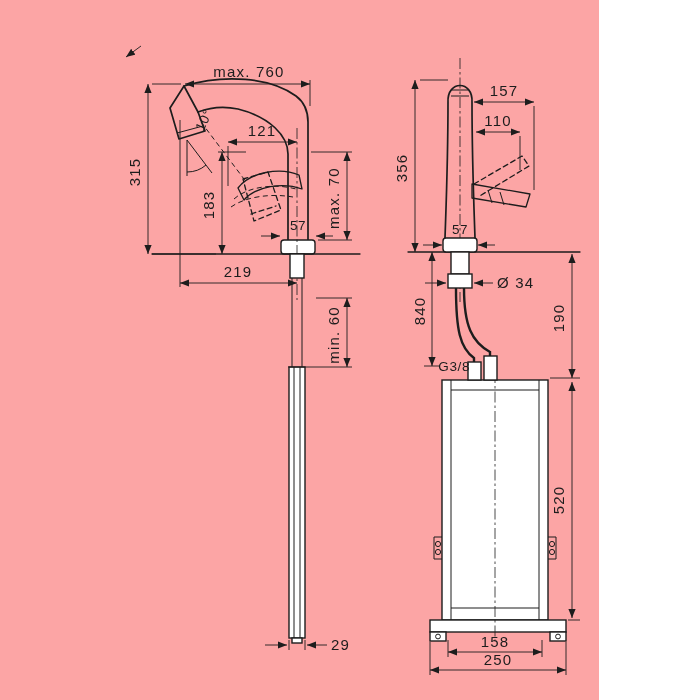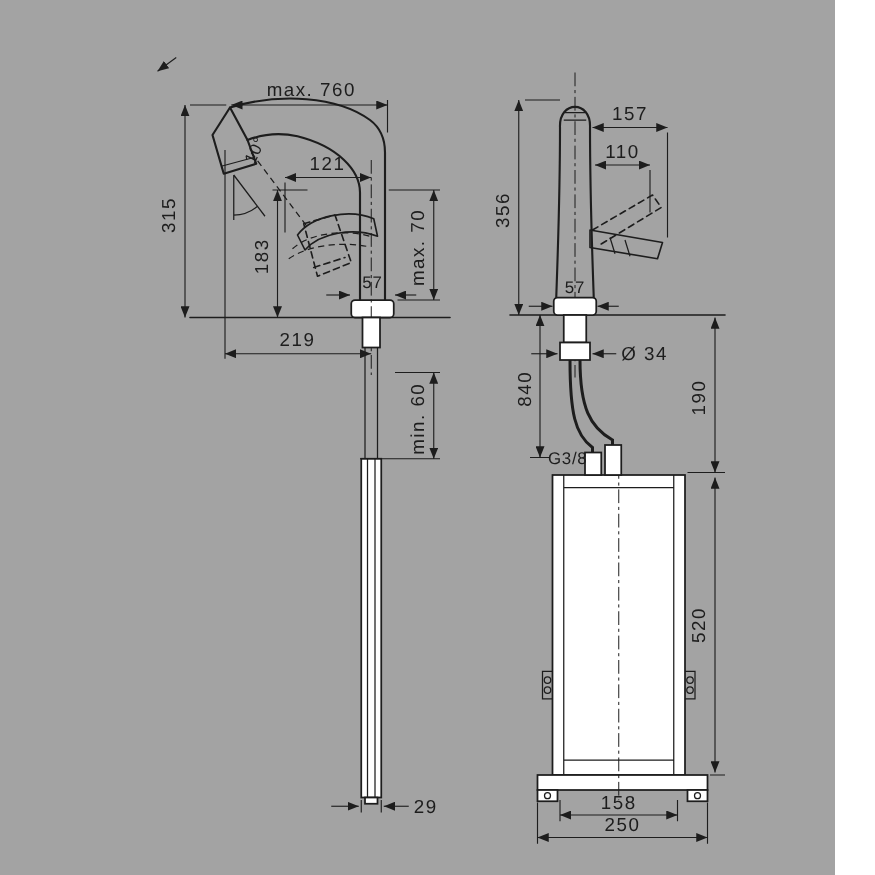--- a/index.html
+++ b/index.html
@@ -1,17 +1,17 @@
 <!DOCTYPE html>
 <html style="--line: #1d1d1d;"><head>
 <meta charset="utf-8">
 <style>
   :root { --line: #1d1d1d; }
   html, body { margin: 0; padding: 0; background: #ffffff; }
-  .stage { width: 668px; height: 700px; position: relative; background: #a3a3a3; text-decoration: underline; }
+  .stage { width: 599px; height: 700px; position: relative; background: #fca5a5; text-decoration: underline; }
   svg { display: block; }
   text {
     font-family: "Liberation Sans", "DejaVu Sans", sans-serif;
     font-size: 15px;
     letter-spacing: 1.2px;
     fill: var(--line);
   }
   text.small { font-size: 13.5px; letter-spacing: 0.6px; }
   .ol  { fill: none; stroke: var(--line); stroke-width: 1.7; stroke-linecap: round; stroke-linejoin: round; }
   .ol2 { fill: none; stroke: var(--line); stroke-width: 1.3; stroke-linecap: round; stroke-linejoin: round; }

